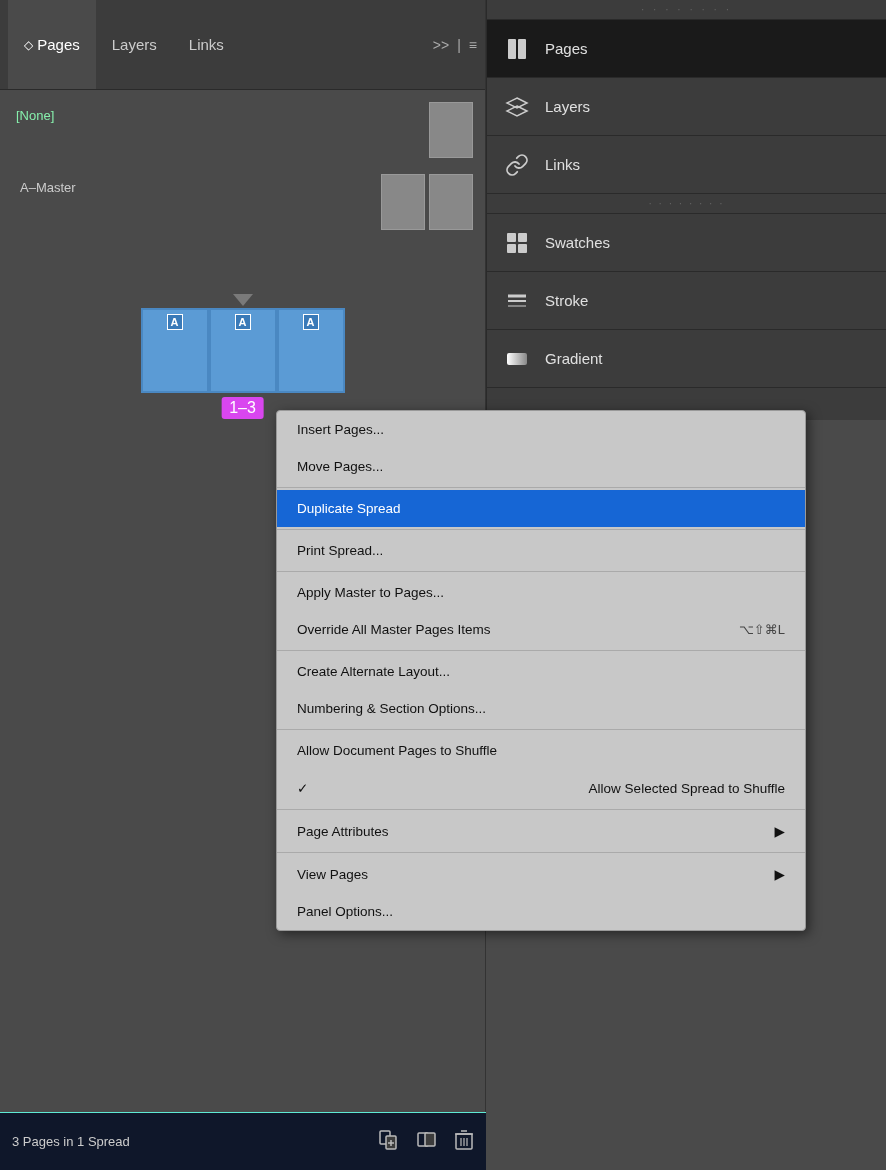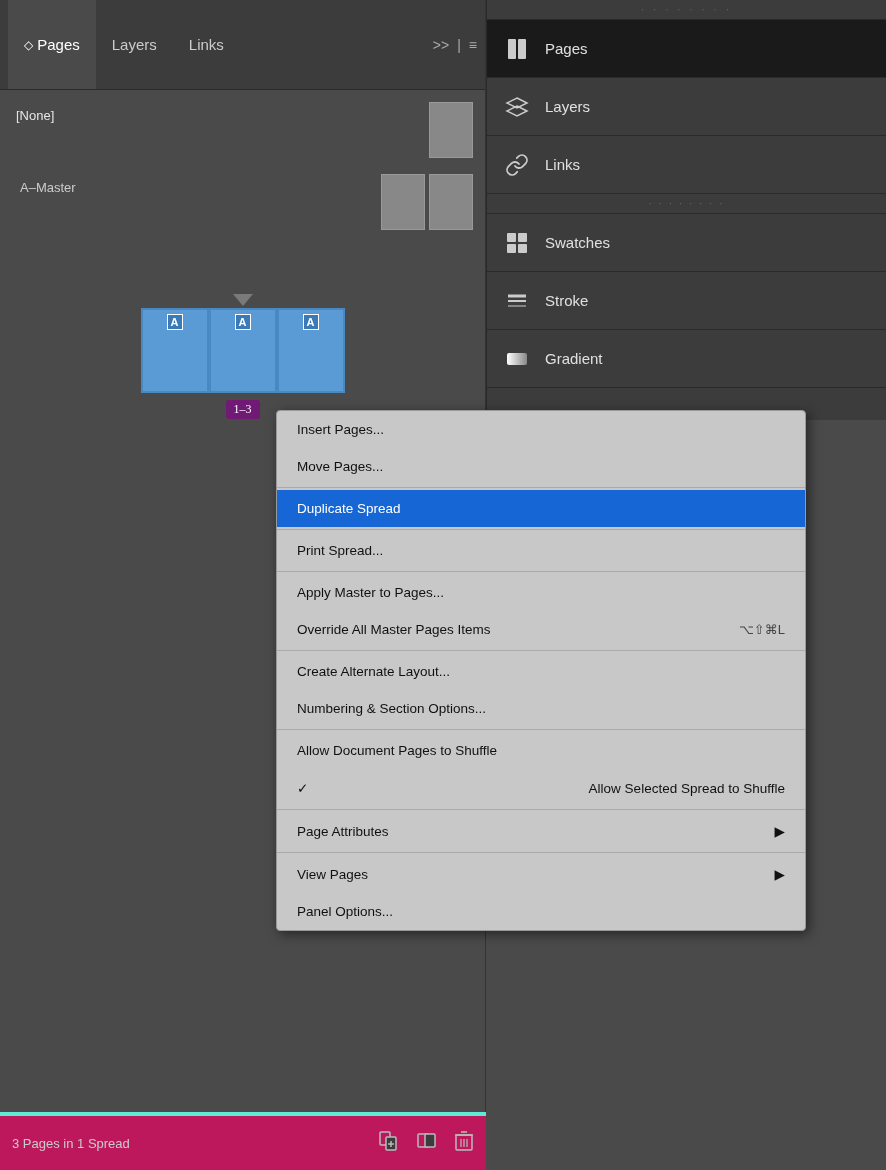--- a/index.html
+++ b/index.html
@@ -59,21 +59,21 @@
       align-items: center;
       gap: 8px;
       color: #aaa;
     }
     .tab-actions span {
       font-size: 14px;
       cursor: pointer;
     }
 
     .none-label {
-      color: #e5e5e5;
+      color: #86efac;
       font-size: 13px;
       padding: 8px 4px 4px 4px;
     }
     .master-label {
       color: #ccc;
       font-size: 13px;
       padding: 8px 4px 4px 4px;
     }
     .thumb-none {
       width: 44px;
@@ -143,38 +143,37 @@
       display: flex;
       align-items: center;
       justify-content: center;
       border: 1px solid #fff;
     }
     .page-label-badge {
       position: absolute;
       bottom: -26px;
       left: 50%;
       transform: translateX(-50%);
-      background: #701a75;
+      background: #d946ef;
       color: #fff;
-      font-size: 12px;
+      font-size: 16px;
       padding: 2px 8px;
       border-radius: 3px;
       white-space: nowrap;
-      font-family: Liberation Serif, serif;
     }
 
     
     .bottom-bar {
       position: absolute;
       bottom: 0;
       left: 0;
       width: 486px;
       height: 58px;
-      background: #be185d;
-      border-top: 4px solid #5eead4;
+      background: #0f172a;
+      border-top: 1px solid #5eead4;
       display: flex;
       align-items: center;
       padding: 0 12px;
       gap: 0;
     }
     .bottom-bar-text {
       color: #ccc;
       font-size: 13px;
       flex: 1;
     }

